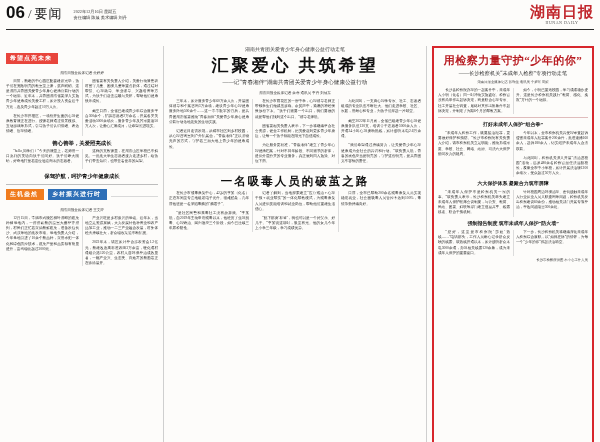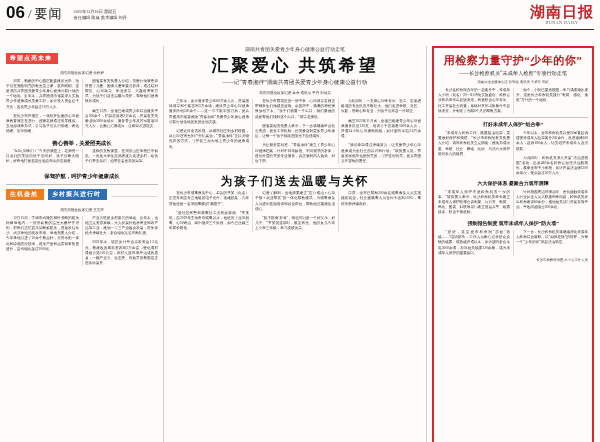--- a/index.html
+++ b/index.html
@@ -329,21 +329,21 @@
         <p class="ptext">在长沙市雨花区的一所中学，心理辅导老师正带领学生们做减压游戏。欢笑声中，紧绷的神经慢慢放松下来。“孩子们需要一个出口，我们要做的就是帮他们找到这个出口。”辅导老师说。</p>
         <p class="ptext">团省委相关负责人表示，下一步将继续整合社会资源，健全工作机制，把关爱送到更多青少年身边，让每一个孩子都能在阳光下自信成长。</p>
         <p class="ptext">为让服务更精准，“青春湘伴”建立了青少年心理健康档案，针对不同年龄段、不同需求的群体，提供分层分类的专业服务，真正做到因人施策、对症下药。</p>
         <p class="ptext">与此同时，一支由心理学专家、社工、志愿者组成的专业队伍不断壮大。他们走进学校、社区、家庭，用耐心和专业，为孩子们撑起一片晴空。</p>
         <p class="ptext">截至2022年11月底，全省已组建青少年心理健康服务队伍120支，培训骨干志愿者3000余人次，开通24小时心理援助热线，累计接听来电2.6万余通。</p>
         <p class="ptext">“我们希望通过持续努力，让关爱青少年心理健康成为全社会的共识和行动。”该负责人说，青春的底色应当是明亮的，守护这份明亮，是共青团义不容辞的责任。</p>
       </div>
 
       <div class="mid-rule"></div>
 
-      <h2 class="mid-title2">为孩子们送去温暖与关怀</h2>
+      <h2 class="mid-title2">一名吸毒人员的破茧之路</h2>
 
       <div class="cols3">
         <p class="ptext">在长沙市戒毒康复中心，42岁的李某（化名）正在车间里专注地组装电子元件。很难想象，几年前他还是一名深陷毒瘾的“瘾君子”。</p>
         <p class="ptext">“是社区民警和禁毒社工没有放弃我。”李某说，自2019年主动申请戒毒以来，他经历了生理脱毒、心理矫治、回归适应三个阶段，如今已连续三年尿检阴性。</p>
         <p class="ptext">记者了解到，当地探索建立“医疗戒治＋心理干预＋就业帮扶”的一体化帮教模式，为戒毒康复人员提供技能培训和就业岗位，帮助他们重建生活信心。</p>
         <p class="ptext">“脱下那身‘标签’，我也可以是一个好父亲、好儿子。”李某说这话时，眼里有光。他的女儿今年上小学三年级，学习成绩优异。</p>
         <p class="ptext">目前，全市已帮助200余名戒毒康复人员实现稳定就业，社会面吸毒人员管控率达到100%，毒情形势持续向好。</p>
       </div>
     </div>
 

